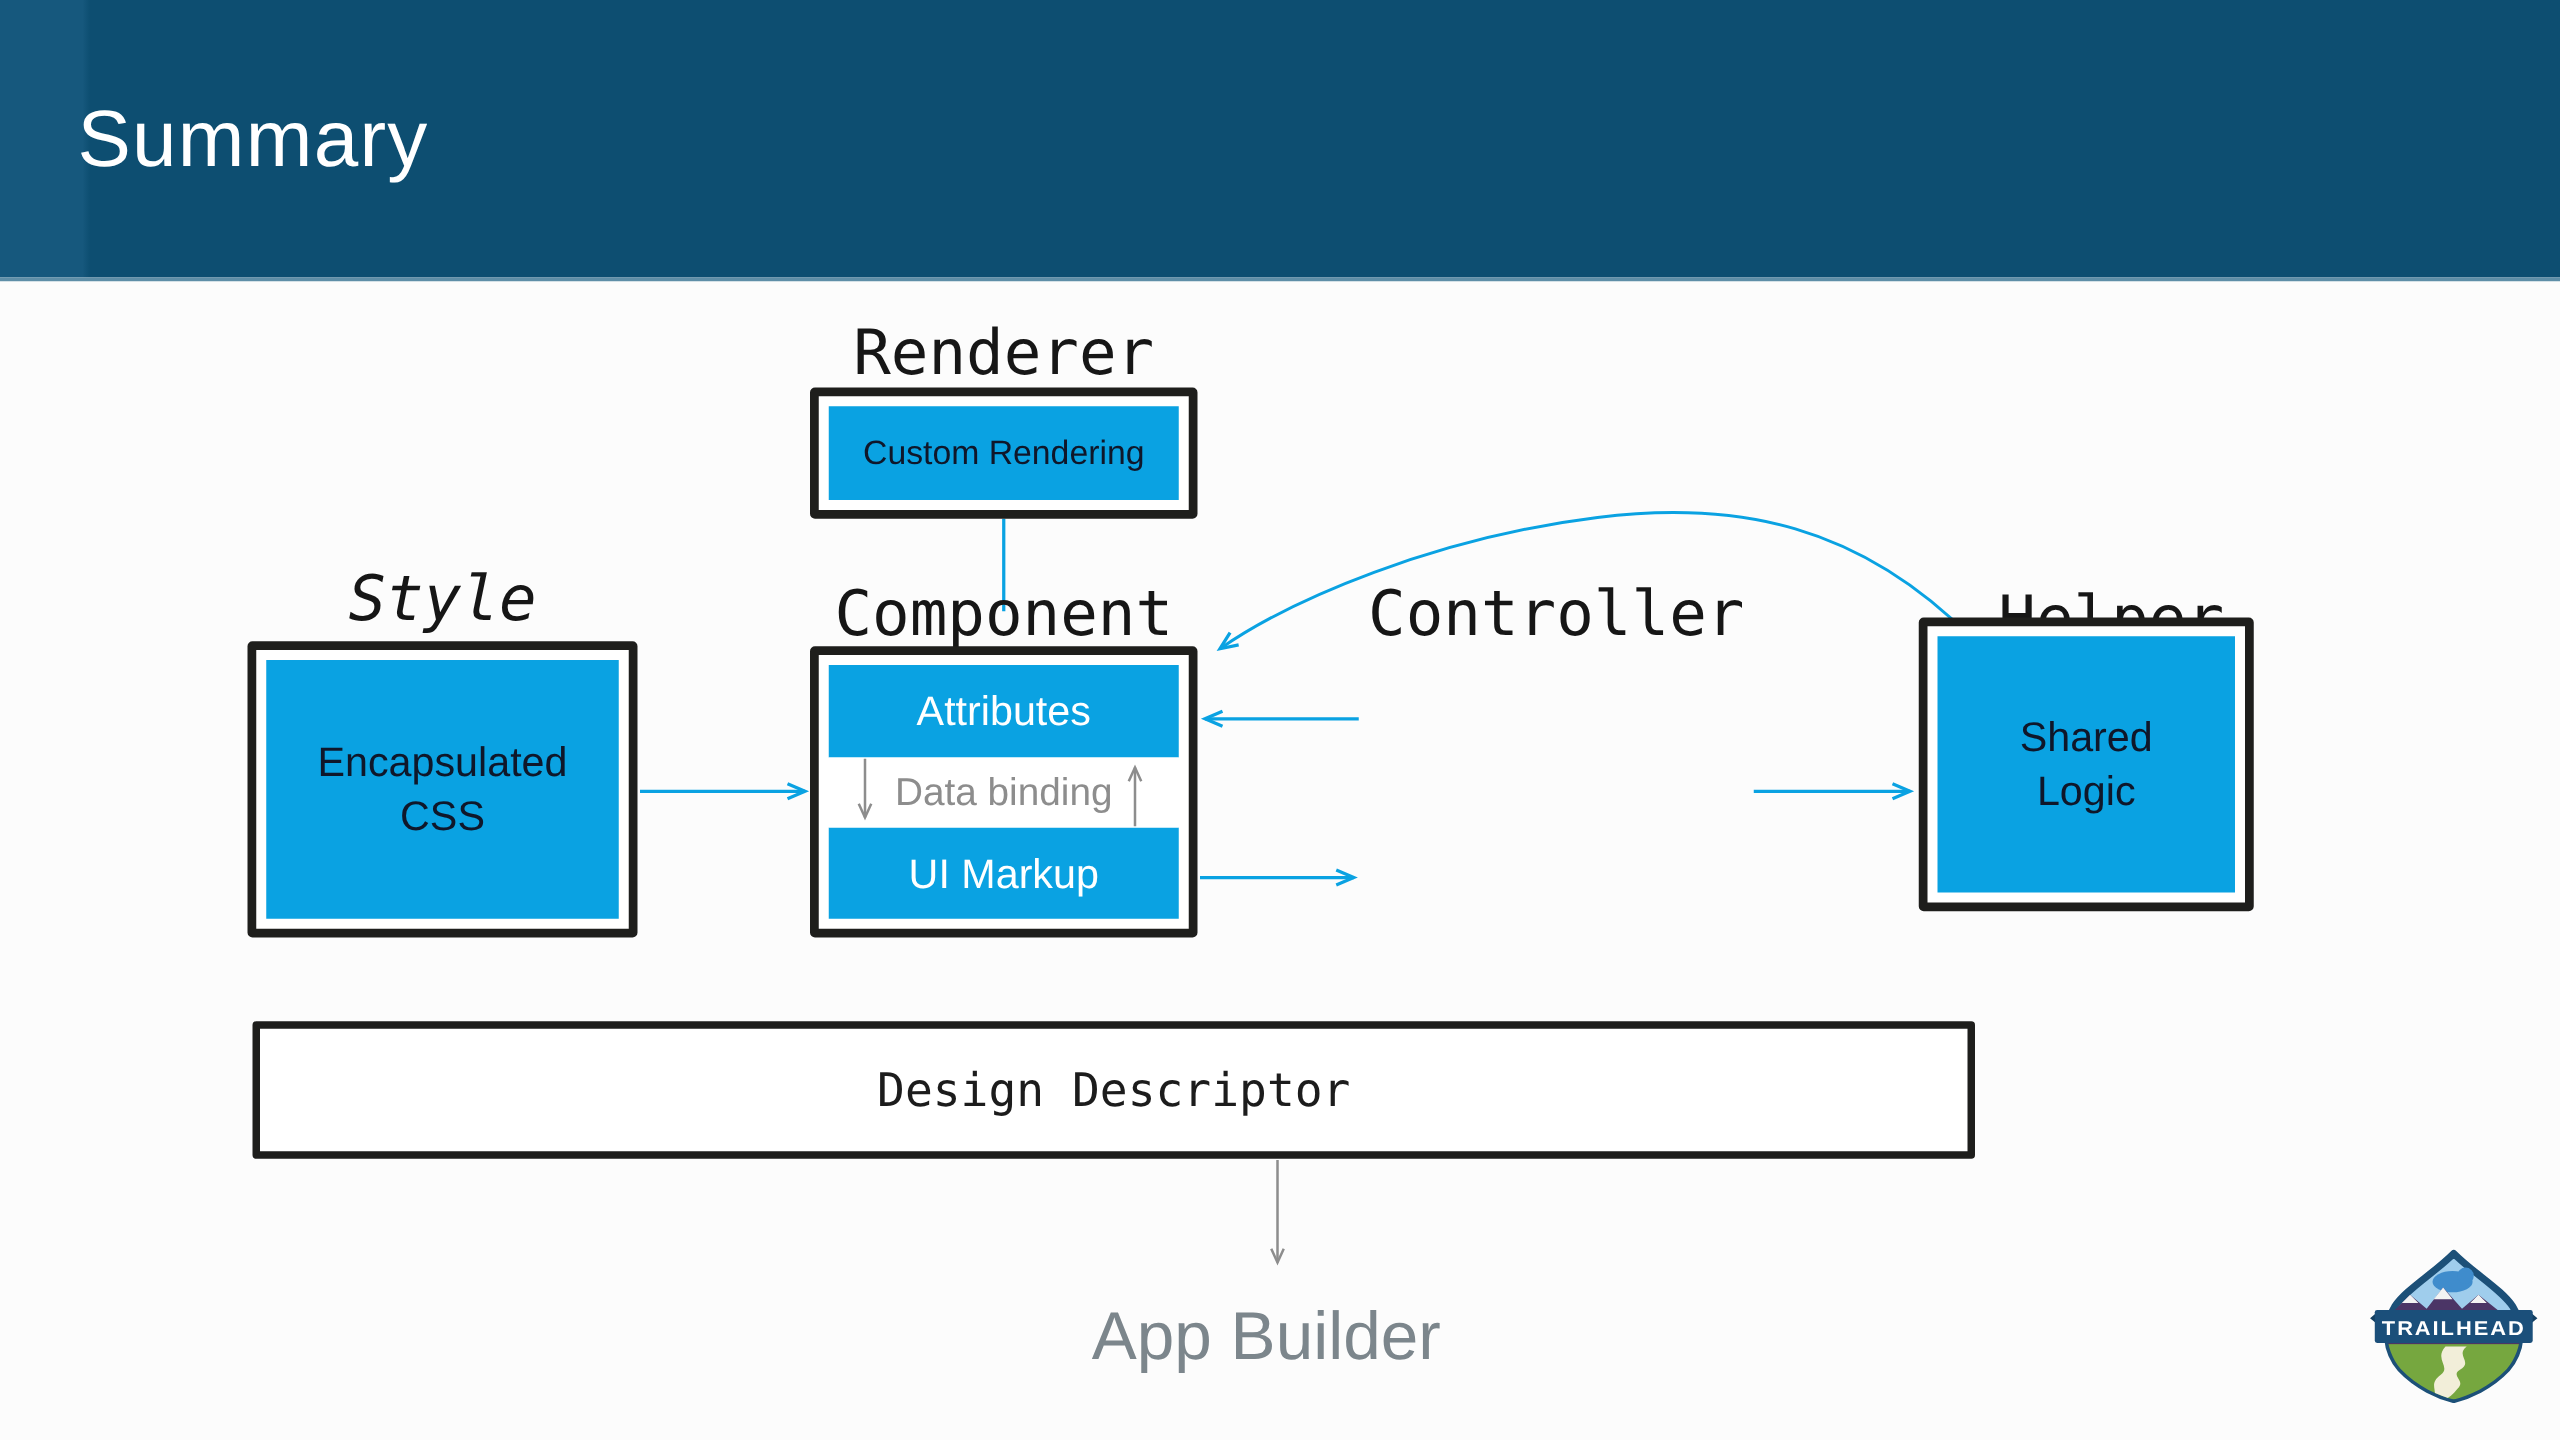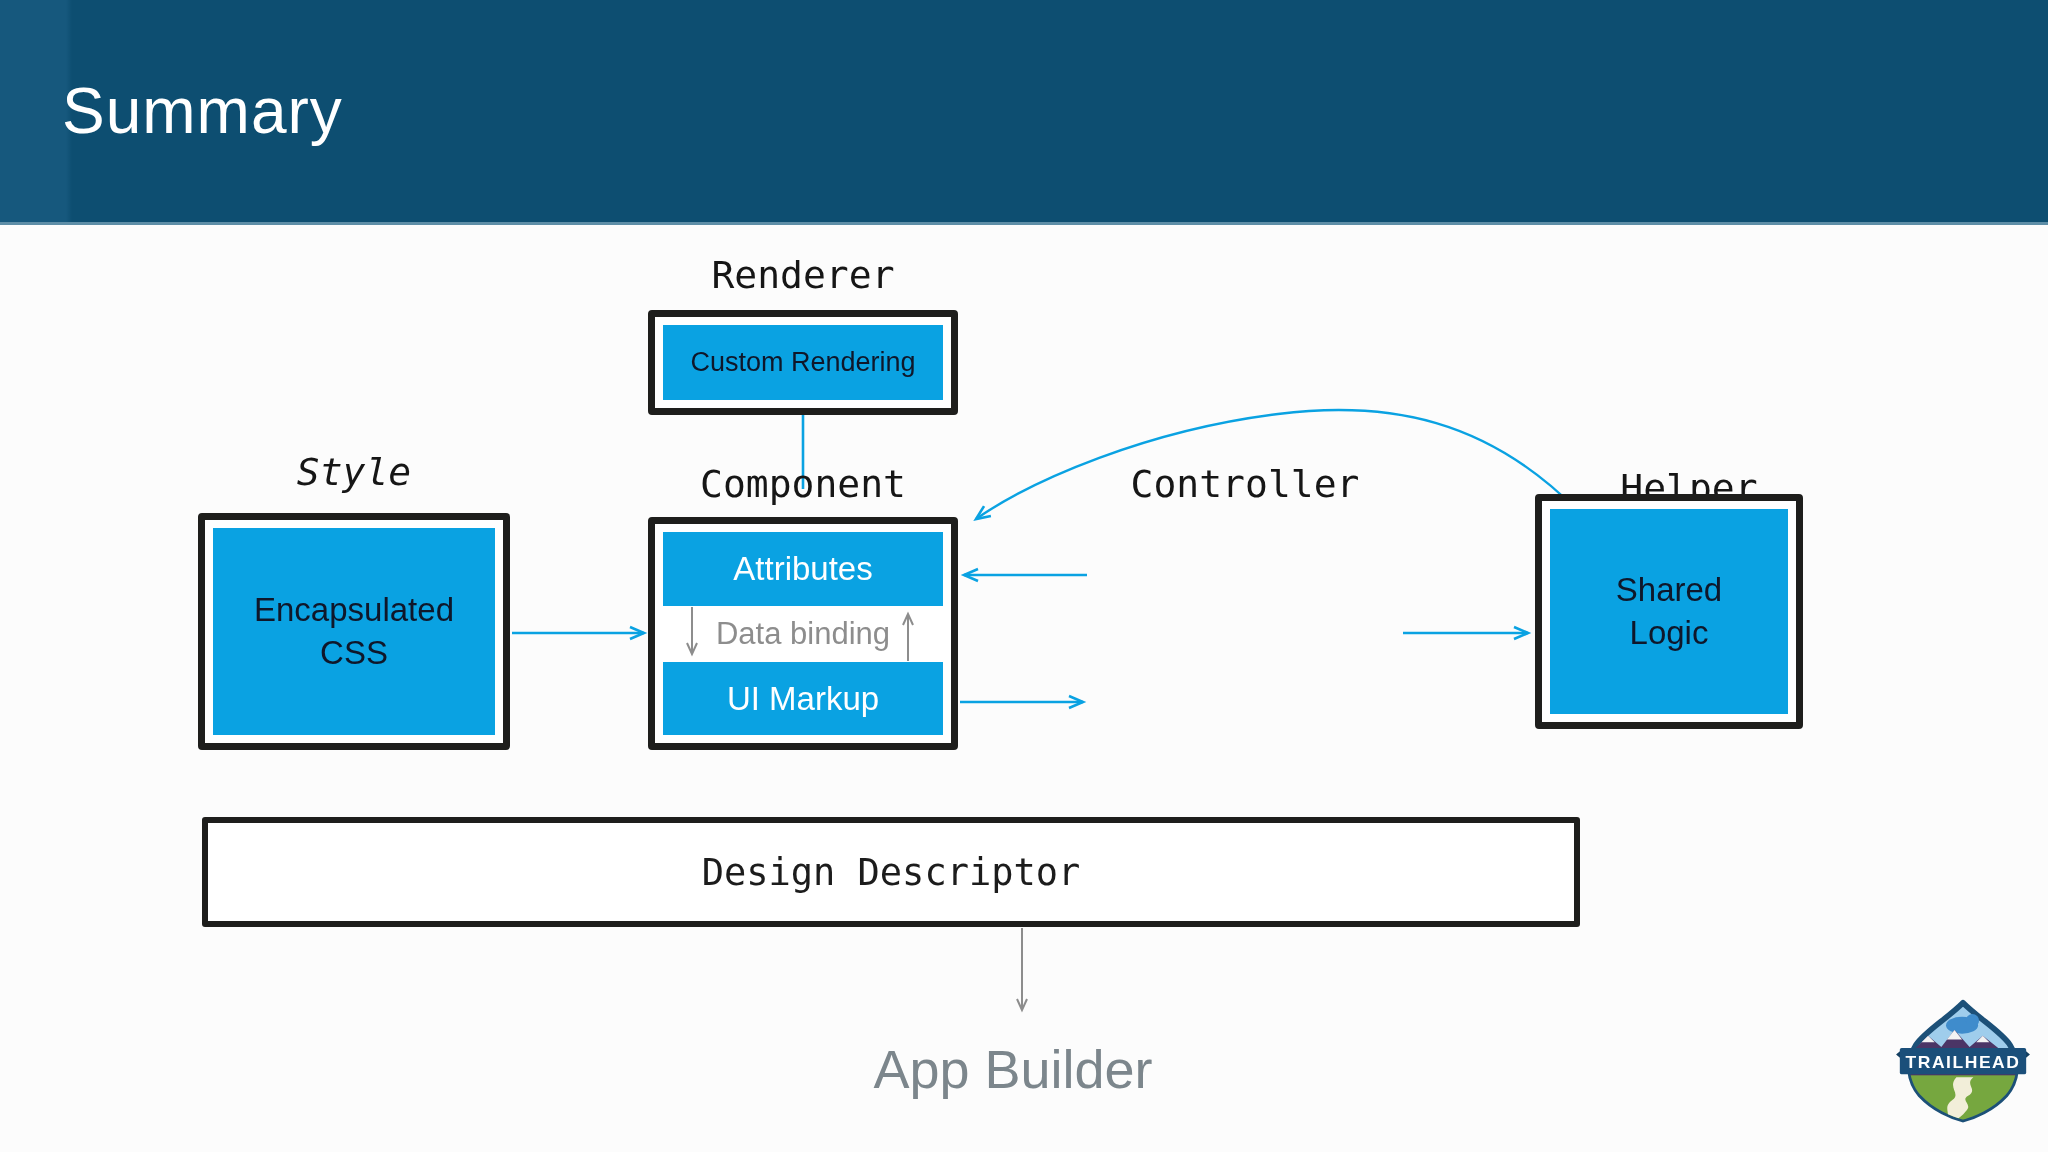--- a/index.html
+++ b/index.html
@@ -14,21 +14,21 @@
     border-bottom:3px solid #5e8ea7;
     padding-left:28px;
   }
   .title {
     position:absolute; left:62px; top:74px; color:#ffffff;
     font-size:64px; letter-spacing:1px;
   }
   
   .dlabel {
     position:absolute; font-family:"DejaVu Sans Mono","Liberation Mono",monospace;
-    font-size:38px; color:#161616; text-align:center; line-height:1.1; z-index:2;
+    font-size:50px; color:#161616; text-align:center; line-height:1.1; z-index:2;
   }
   
   .box {
     position:absolute; box-sizing:border-box; background:#ffffff;
     border:7px solid #1e1e1c; border-radius:4px; padding:8px; z-index:2;
     display:flex; flex-direction:column;
   }
   .fill {
     flex:1; background:#0aa2e2; color:#0f172a; display:flex;
     align-items:center; justify-content:center; text-align:center;

